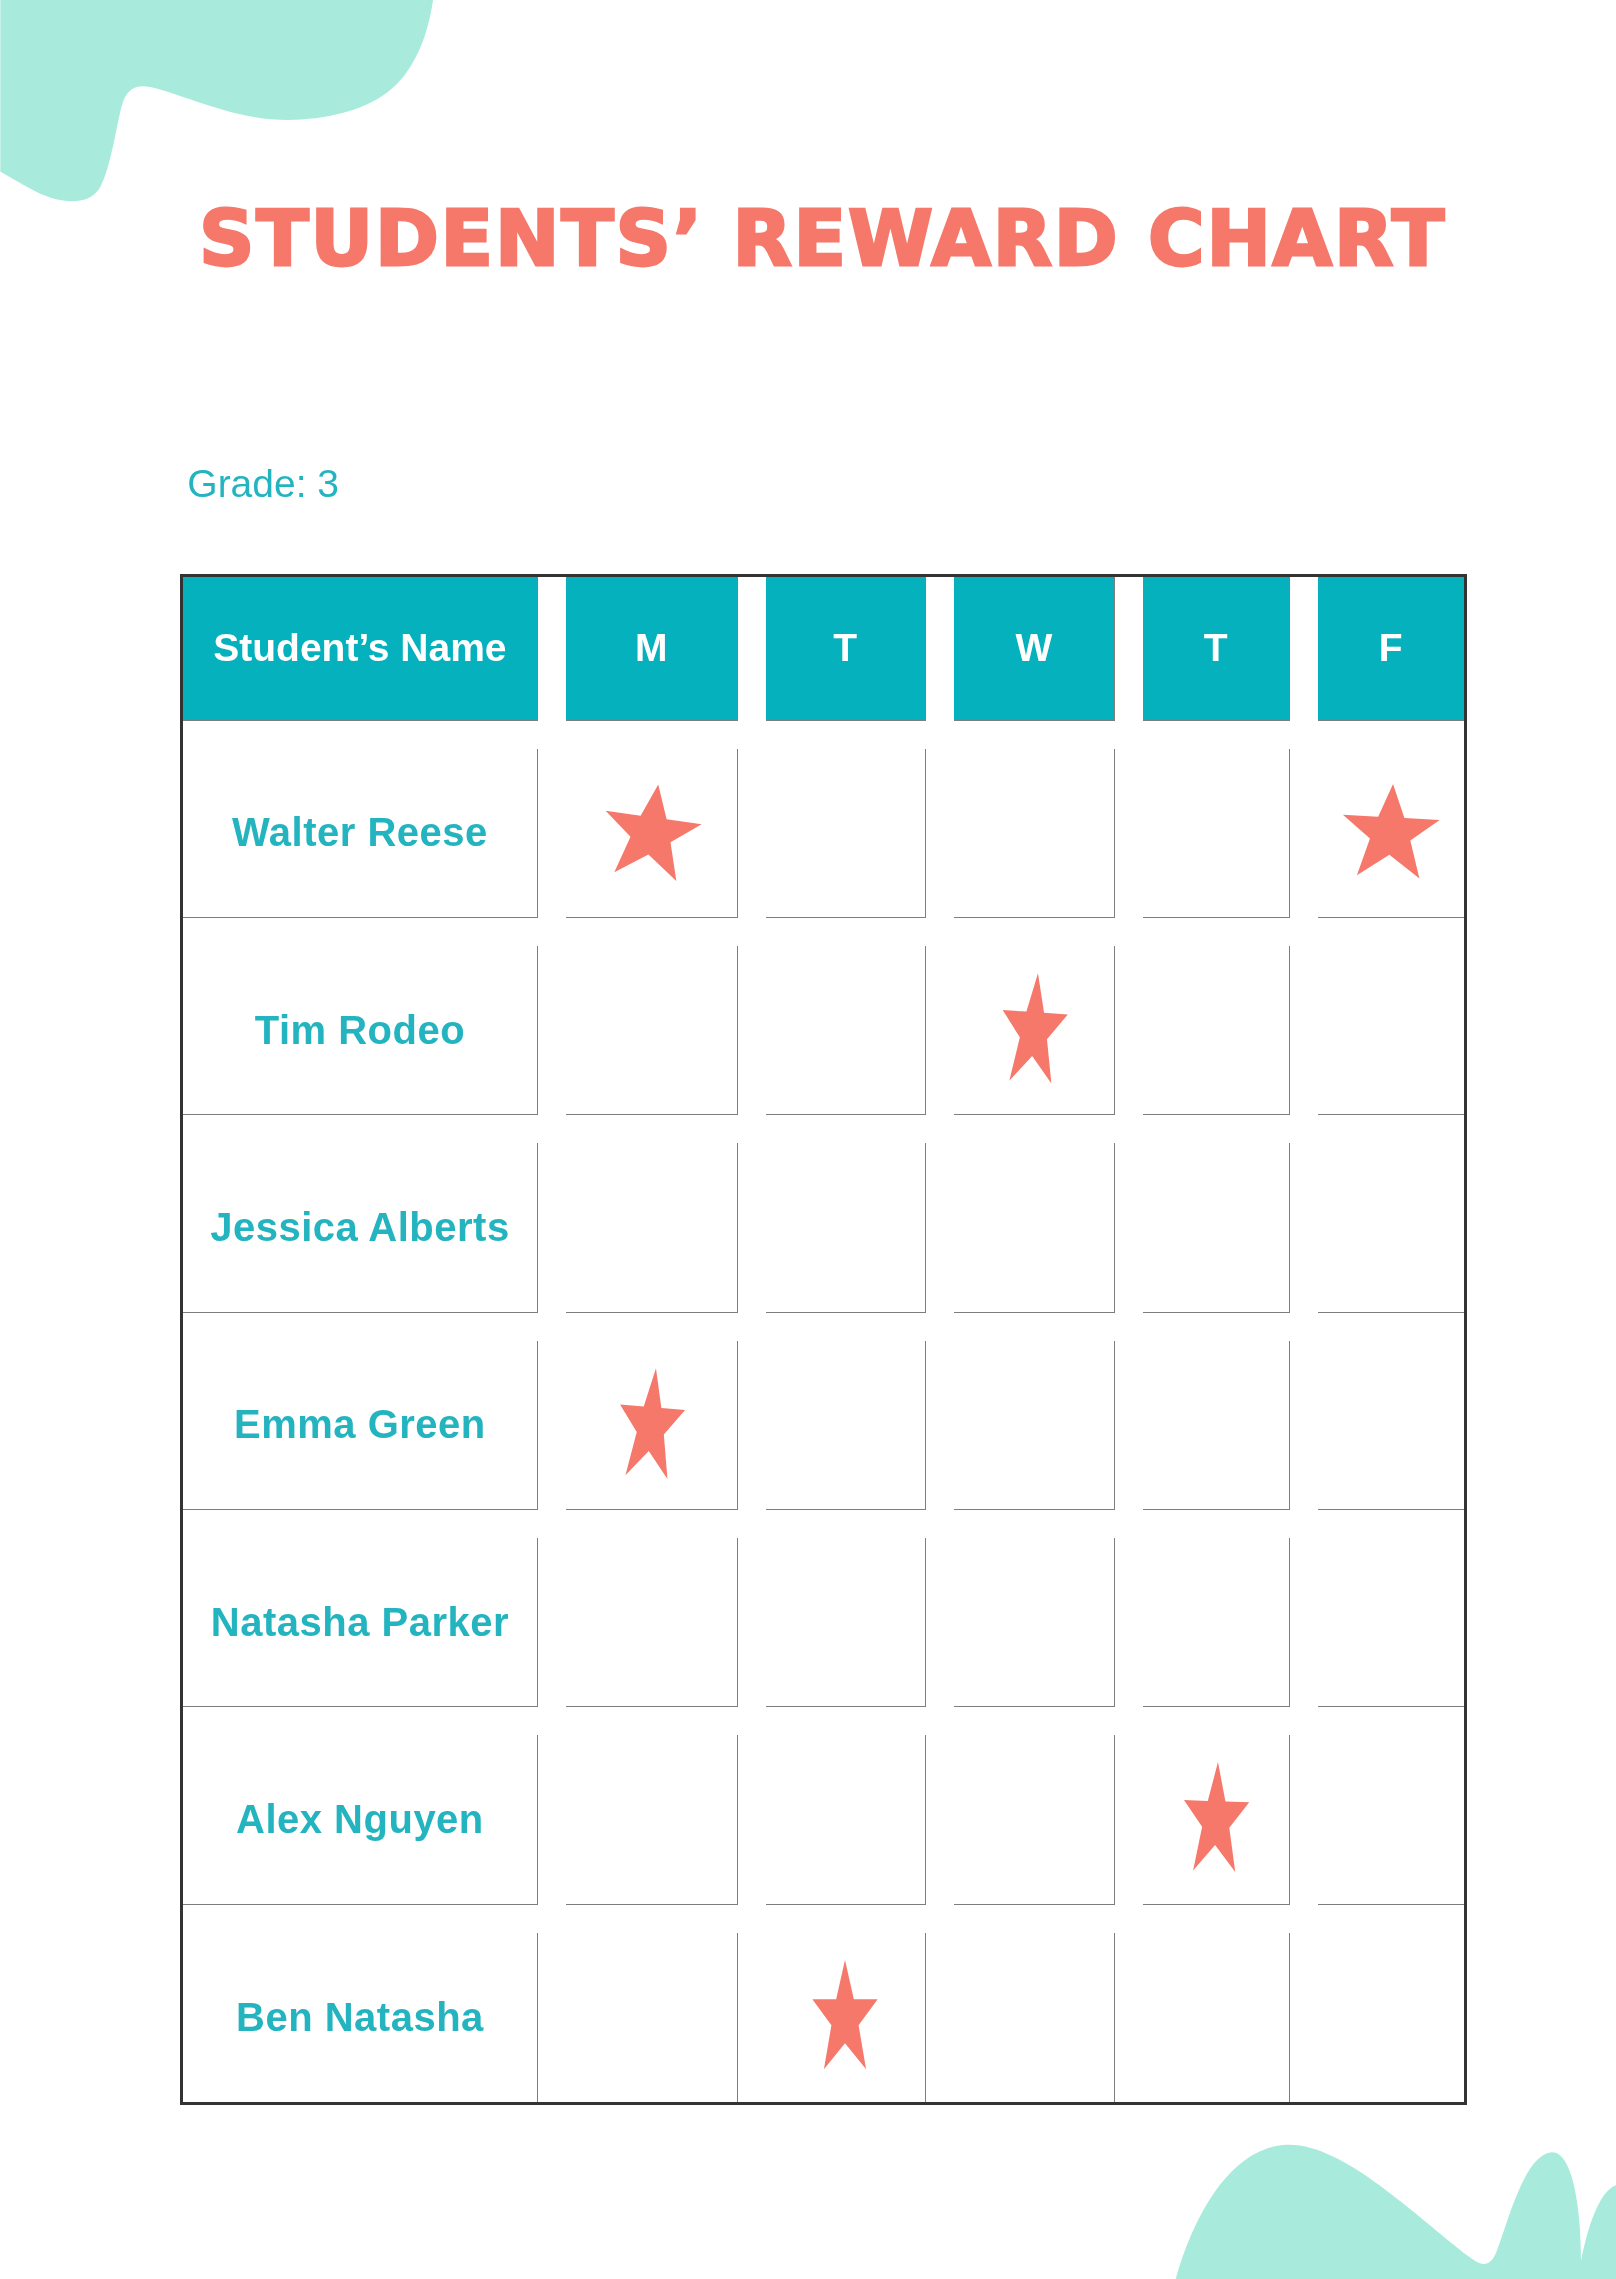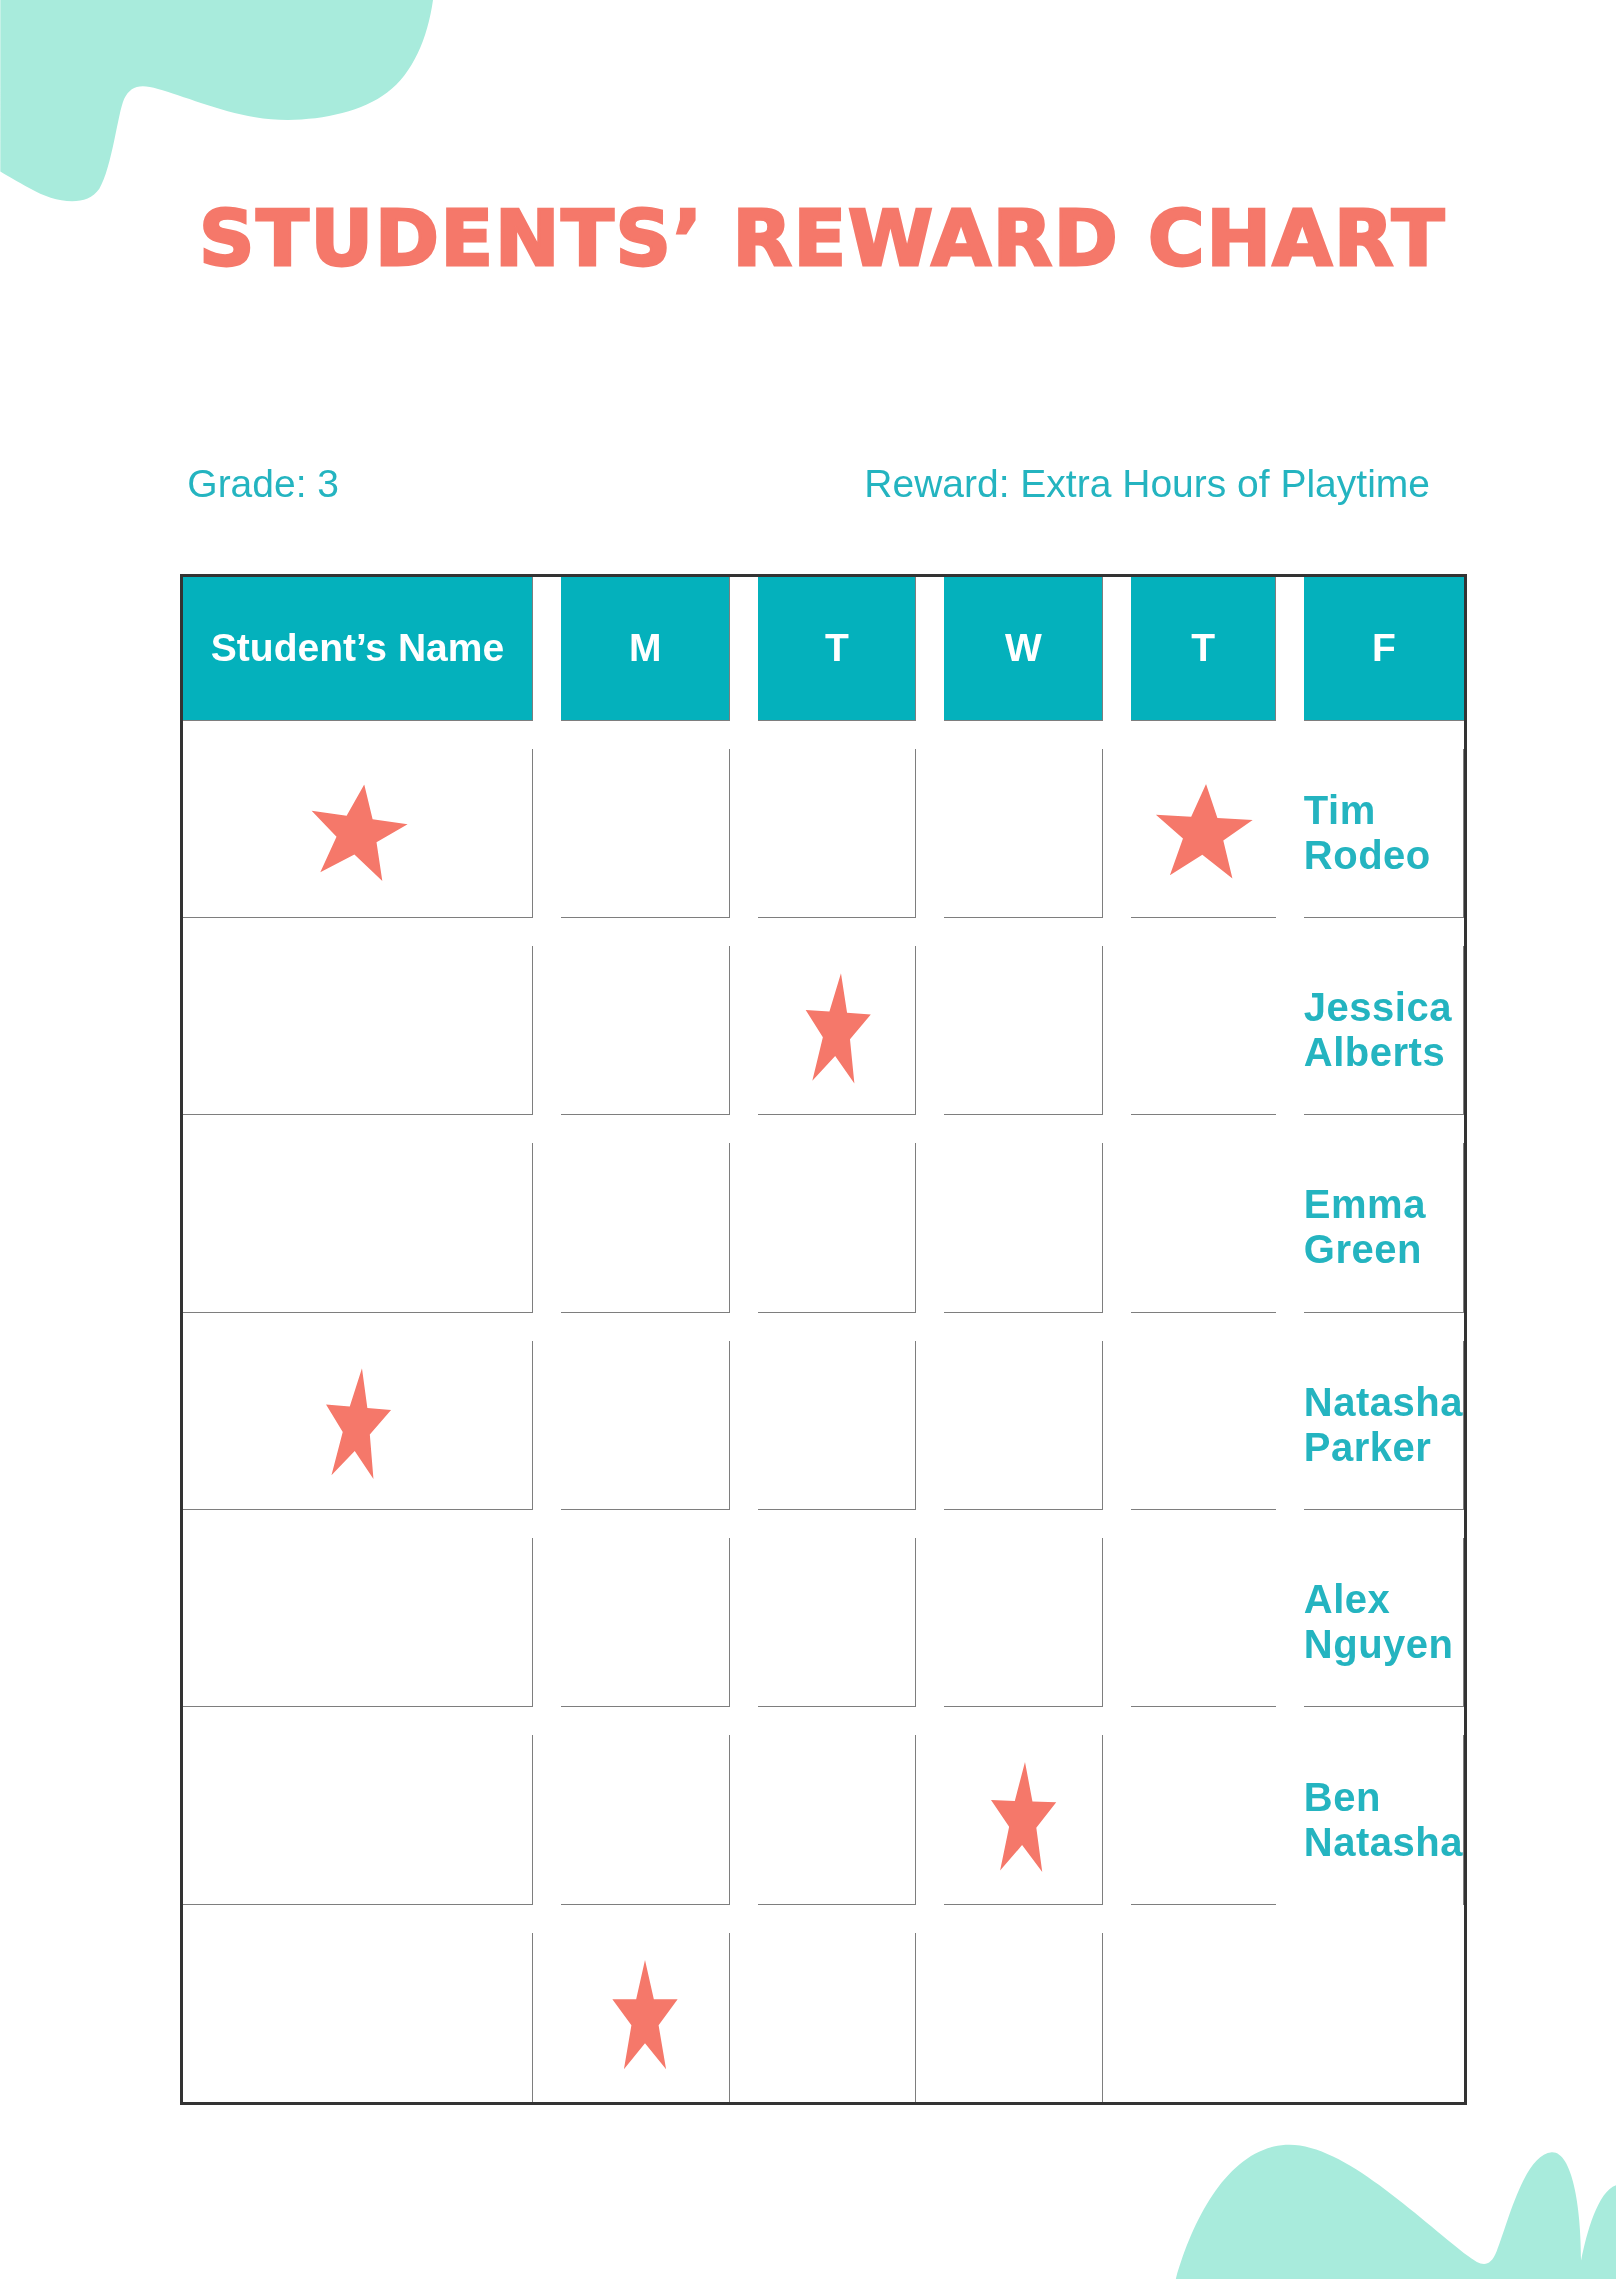--- a/index.html
+++ b/index.html
@@ -96,32 +96,32 @@
 <svg class="blob blob-br" width="459" height="239" viewBox="0 0 500 260" aria-hidden="true">
   <path d="M20,262 C40,190 80,118 140,114 C200,110 280,190 340,236 C352,245 362,250 370,230 C382,200 400,124 430,122 C452,121 462,180 462,240 C468,210 480,165 500,158 L500,262 Z" fill="#A8EBDC" class="mint-fill"></path>
 </svg>
 
 <div class="title">
   <div>STUDENTS’ REWARD CHART</div>
 </div>
 
 <div class="info-row">
   <span>Grade: 3</span>
-  <span>Reward: Extra Hours of Playtime</span>
 </div>
 
 <div class="rchart">
 
   <div class="c hc">Student’s Name</div>
   <div class="c hc">M</div>
   <div class="c hc">T</div>
   <div class="c hc">W</div>
   <div class="c hc">T</div>
   <div class="c hc lc">F</div>
 
+  <div class="c nc">Walter Reese</div>
   <div class="c">
       <svg viewBox="0 0 100 96" preserveAspectRatio="none" class="star wide" style="transform: rotate(8deg);">
         <polygon points="50,0 63,33 98,33 70,55 81,92 50,70 19,92 30,55 2,33 37,33" fill="#F5786A"></polygon>
       </svg>
     </div>
   <div class="c"></div>
   <div class="c"></div>
   <div class="c"></div>
   <div class="c lc">
       <svg viewBox="0 0 100 96" preserveAspectRatio="none" class="star wide" style="transform: rotate(3deg);">

